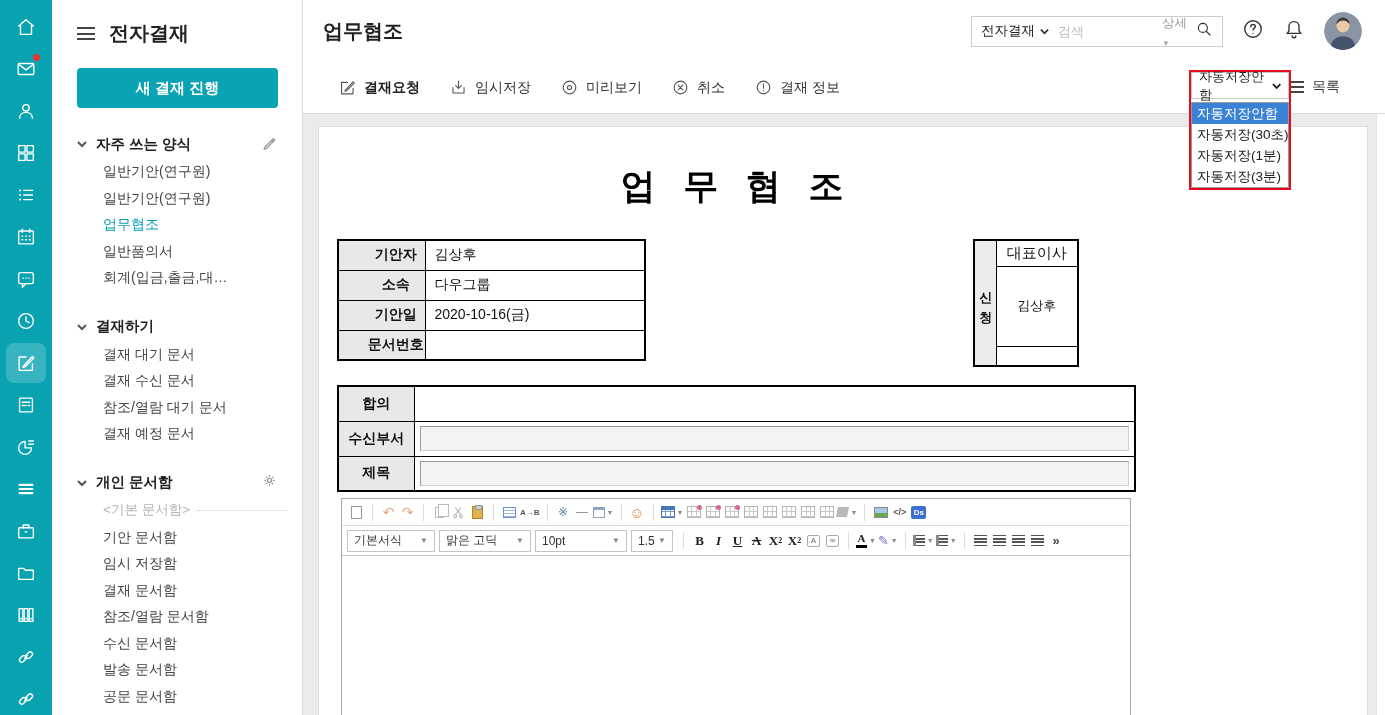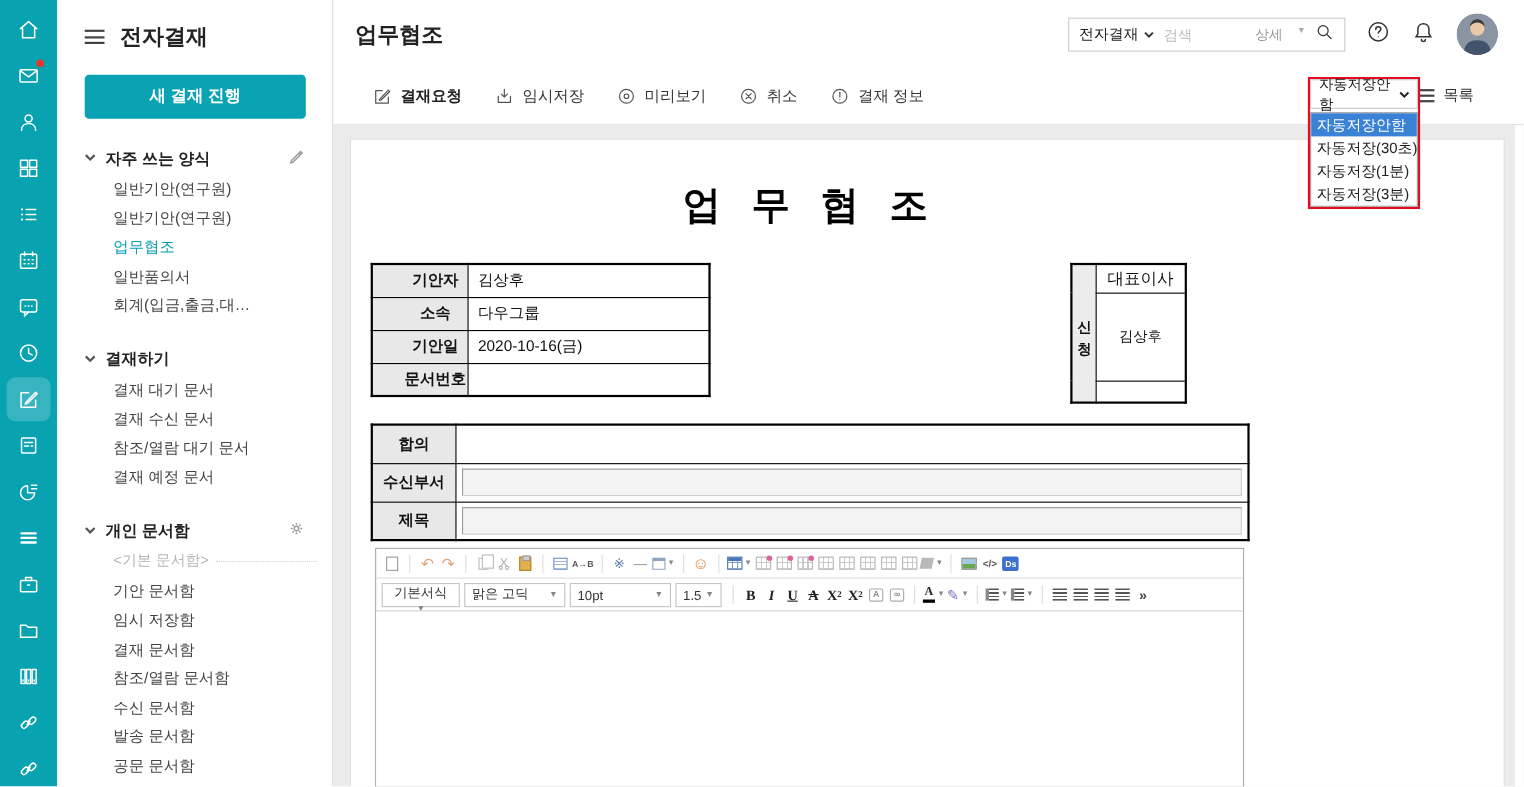--- a/index.html
+++ b/index.html
@@ -35,21 +35,21 @@
   
   .main { position:absolute; left:303px; top:0; width:1082px; height:715px; }
   .main-header { position:relative; height:62px; display:flex; align-items:center; }
   .page-title { font-size:20px; font-weight:bold; color:#222; margin-left:20px; flex:1; }
   .hdr-right { display:flex; align-items:center; gap:19px; padding-right:23px; }
   .searchbox { display:flex; align-items:center; width:252px; height:31px; border:1px solid #ccc; background:#fff; padding:0 9px; }
   .scope { display:flex; align-items:center; gap:5px; font-size:13.5px; color:#222; cursor:pointer; }
   .scope svg { width:9px; height:9px; stroke:#333; fill:none; stroke-width:2; }
   .searchbox input { flex:1; min-width:0; border:none; outline:none; font-size:13px; color:#333; margin-left:9px; font-family:inherit; }
   .searchbox input::placeholder { color:#bbb; }
-  .adv { font-size:12.5px; color:#999; display:flex; align-items:flex-start; gap:13px; cursor:pointer; }
+  .adv { font-size:12.5px; color:#999; display:flex; align-items:flex-start; gap:7px; cursor:pointer;flex-direction:column; }
   .adv .tri { font-size:8px; color:#aaa; }
   .icon-btn svg { width:22px; height:22px; stroke:#333; fill:none; stroke-width:1.5; stroke-linecap:round; }
   .avatar { width:38px; height:38px; border-radius:50%; overflow:hidden; cursor:pointer; }
 
   
   .action-bar { position:relative; height:52px; border-bottom:1px solid #d9d9d9; display:flex; align-items:center; }
   .acts { display:flex; align-items:center; gap:29px; padding-left:35px; }
   .act { display:flex; align-items:center; gap:7px; cursor:pointer; }
   .act svg { width:19px; height:19px; stroke:#555; fill:none; stroke-width:1.4; stroke-linecap:round; stroke-linejoin:round; }
   .act .lbl { font-size:14px; color:#333; }
@@ -560,21 +560,21 @@
             <span class="ti">
                 <span class="i-img"></span>
               </span>
             <span class="ti t-small" style="font-size:9px;">&lt;/&gt;</span>
             <span class="ti">
                 <span class="i-ds">Ds</span>
               </span>
           </div>
 
           <div class="tb tb2">
-            <span class="ed-select" style="width:71px;flex-direction:column;">
+            <span class="ed-select" style="width:88px;">
                 <span>기본서식</span>
                 <span class="dd">▼</span>
               </span>
             <span class="ed-select" style="width:92px;">
                 <span>맑은 고딕</span>
                 <span class="dd">▼</span>
               </span>
             <span class="ed-select" style="width:92px;">
                 <span>10pt</span>
                 <span class="dd">▼</span>

